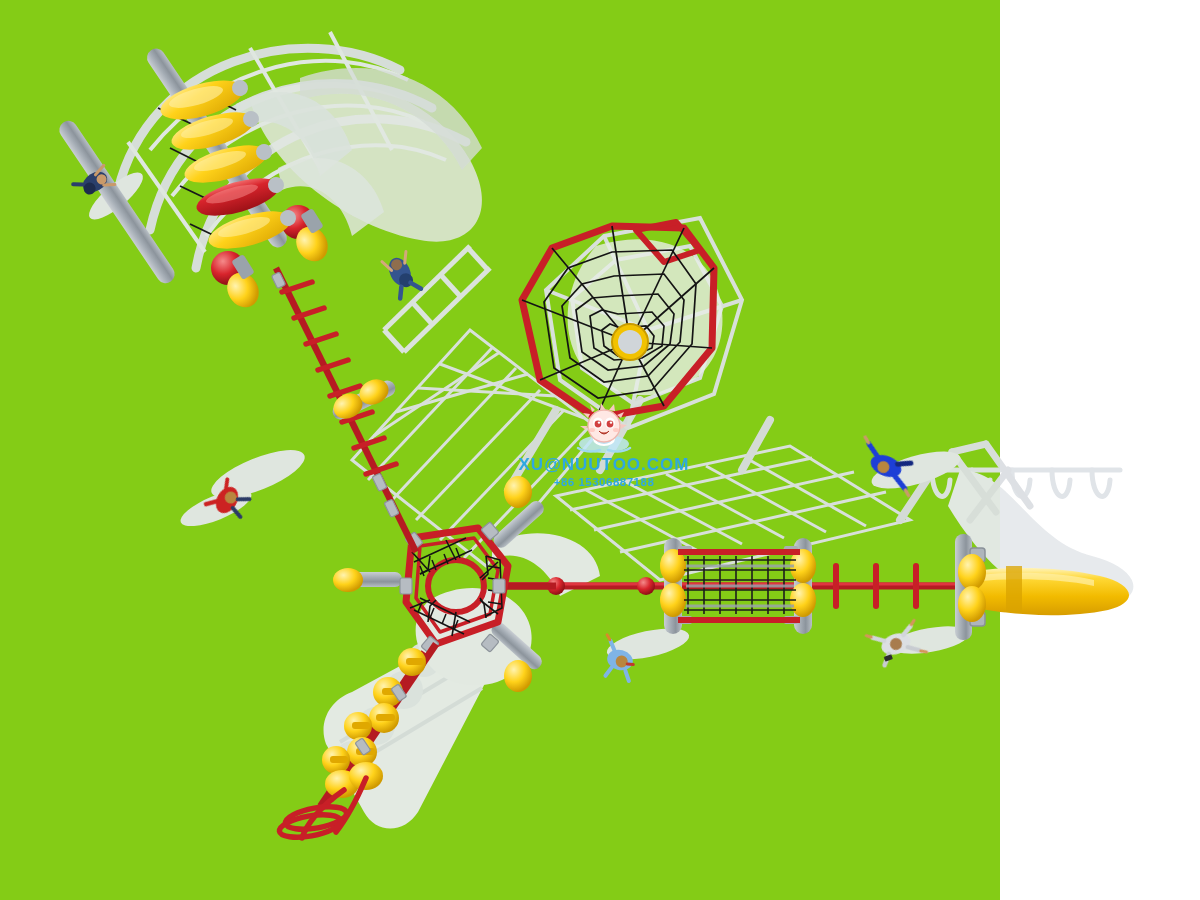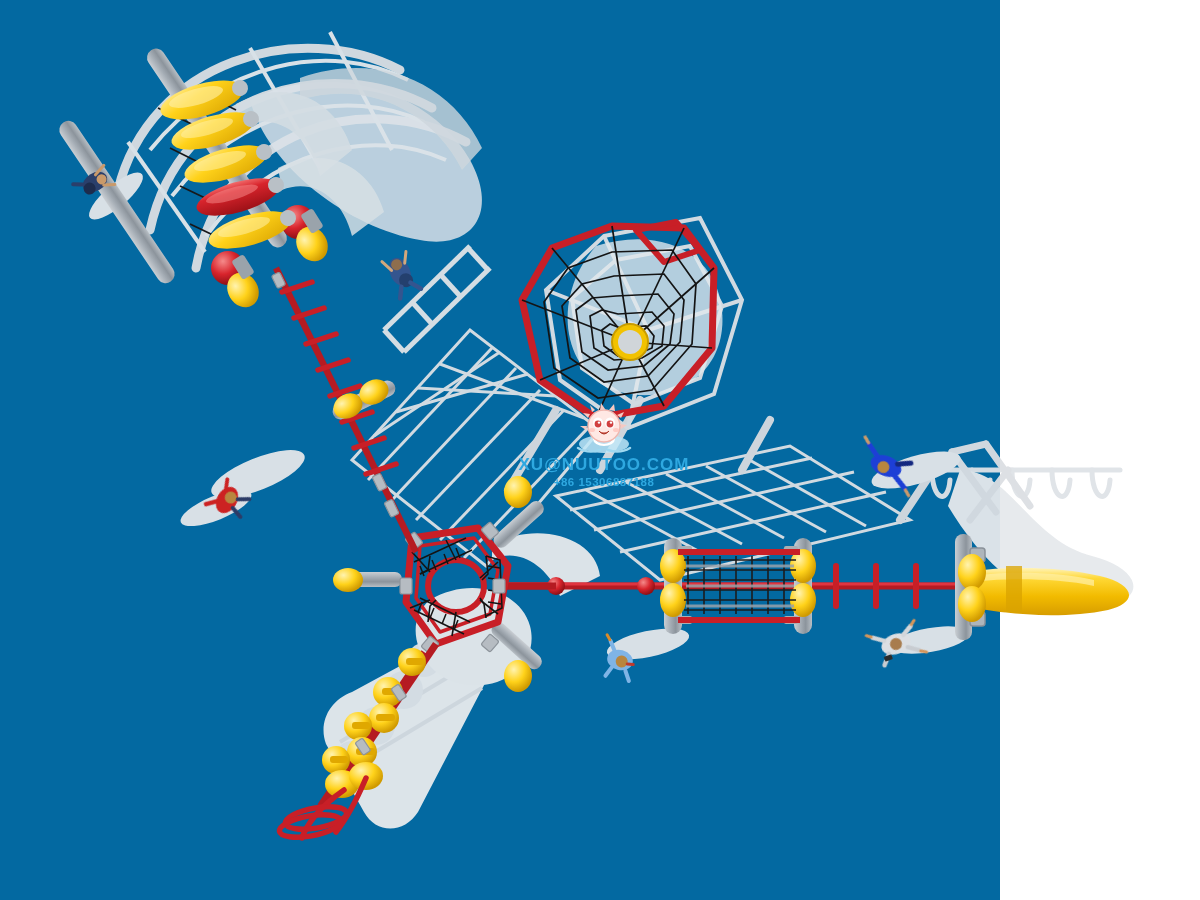--- a/index.html
+++ b/index.html
@@ -1,18 +1,18 @@
 <!DOCTYPE html>
 <html><head>
 <meta charset="utf-8">
 <style>
   html,body{margin:0;padding:0;background:#ffffff;}
   body{width:1200px;height:900px;overflow:hidden;
        font-family:"Liberation Sans", sans-serif;}
-  #stage{position:relative;width:1000px;height:900px;background:#0369a1;}
+  #stage{position:relative;width:1000px;height:900px;background:#84cc16;}
   svg{display:block;}
   .wm-text{font-family:"Liberation Sans", sans-serif;font-weight:bold;
            fill:#2ea8e0;letter-spacing:1px;}
   .wm-phone{font-family:"Liberation Sans", sans-serif;font-weight:bold;
             fill:#2ea8e0;letter-spacing:0.5px;}
 </style>
 </head>
 <body>
 
 <div id="stage">

